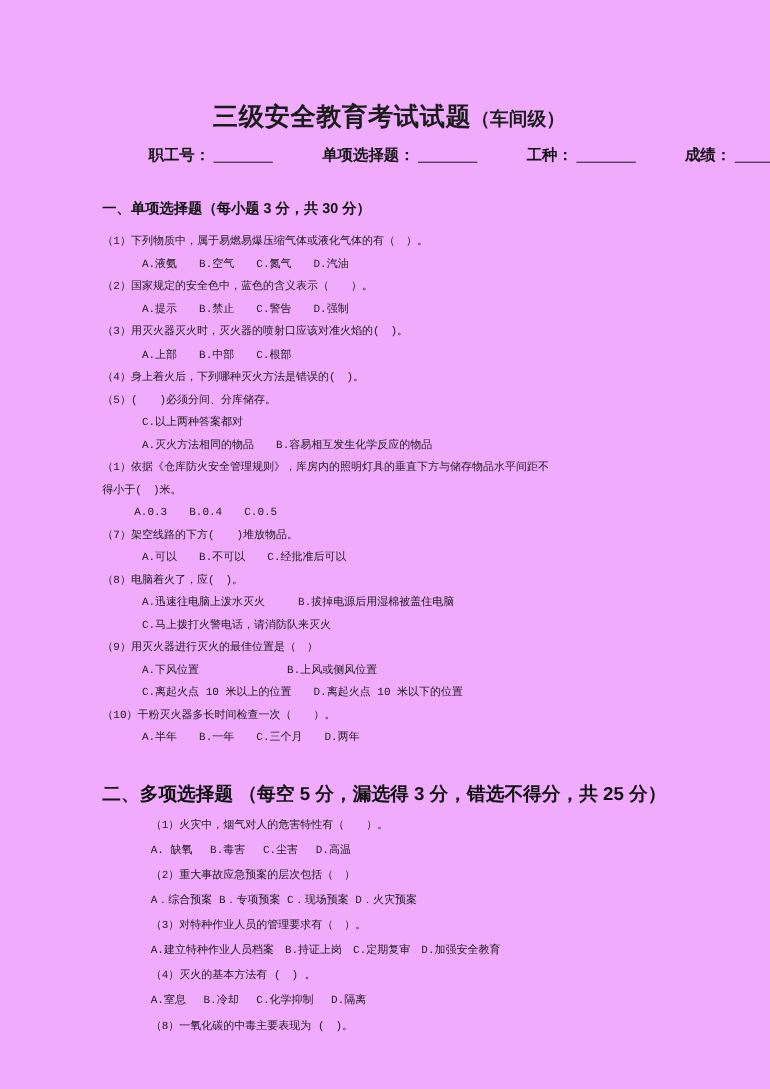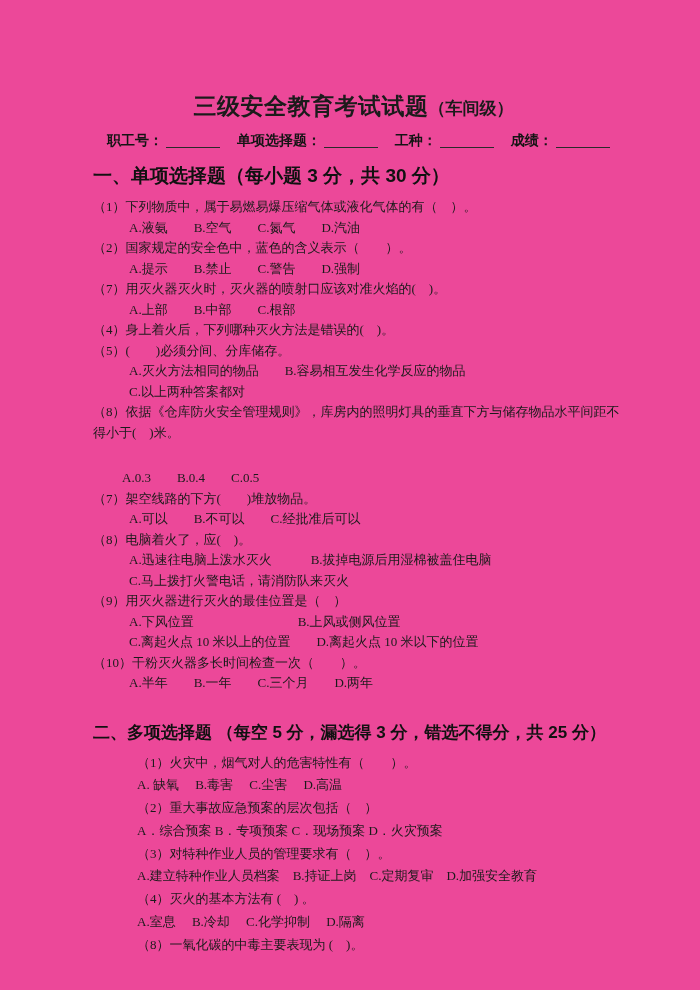--- a/index.html
+++ b/index.html
@@ -4,21 +4,21 @@
 <style>
   html, body {
     margin: 0;
     padding: 0;
     background: #ffffff;
   }
   .page {
     position: relative;
     width: 700px;
     height: 990px;
-    background: #ec4899;
+    background: #f0abfc;
     color: #1b1b1b;
     overflow: hidden;
     font-family: "Liberation Serif", serif;
   }
   .content {
     padding: 90px 86px 0 93px;
   }
   
   .title-row {
     text-align: center;
@@ -42,62 +42,63 @@
     margin-top: 7px;
     padding-left: 14px;
     height: 22px;
     line-height: 22px;
     white-space: nowrap;
     font-family: "Liberation Sans", sans-serif;
     font-weight: 700;
     font-size: 14px;
     color: #141414;
   }
-  .field-label { display: inline-block; }
+  .field-label { display: inline-block; margin-left: 28px; }
   .field-blank {
     display: inline-block;
     width: 54px;
     height: 14px;
     border-bottom: 1.6px solid #2a2a2a;
     margin: 0 13px 0 3px;
     transform: translateY(3px);
   }
   .field:last-child .field-blank { margin-right: 0; }
   
   .section-heading {
     margin: 0;
     font-family: "Liberation Sans", sans-serif;
     font-weight: 700;
     color: #111111;
     white-space: nowrap;
   }
   .exam-section.sec-0 .section-heading {
-    margin-top: 13px;
-    font-size: 19px;
+    margin-top: 27px;
+    font-size: 13px;
     line-height: 24px;
   }
   .exam-section.sec-1 .section-heading {
     margin-top: 26px;
     font-size: 17px;
     line-height: 26px;
   }
   
   .section-lines { margin-top: 9px; }
   .exam-section.sec-1 .section-lines { margin-top: 6px; }
   .doc-line {
-    font-size: 13px;
+    font-size: 10px;
     line-height: 20.5px;
     white-space: nowrap;
     color: #1b1b1b;
+    font-family: Liberation Mono, monospace;
   }
   .exam-section.sec-1 .doc-line { line-height: 22.8px; margin-left: 44px; }
   .indent-q    { padding-left: 0; }
   .indent-none { padding-left: 0; }
   .indent-opt  { padding-left: 36px; }
-  .indent-opt2 { padding-left: 29px; margin-top: 25px; }
+  .indent-opt2 { padding-left: 29px; }
 </style>
 </head>
 <body>
 
 <div class="page">
   <div class="content">
 
     <header class="title-row">
       <span class="t-main">三级安全教育考试试题</span><span class="t-sub">（车间级）</span>
     </header>
@@ -117,34 +118,34 @@
     <h2 class="section-heading">一、单项选择题（每小题 3 分，共 30 分）</h2>
     <div class="section-lines">
   <div class="doc-line indent-q">（1）下列物质中，属于易燃易爆压缩气体或液化气体的有（　）。</div>
 
   <div class="doc-line indent-opt">A.液氨　　B.空气　　C.氮气　　D.汽油</div>
 
   <div class="doc-line indent-q">（2）国家规定的安全色中，蓝色的含义表示（　　）。</div>
 
   <div class="doc-line indent-opt">A.提示　　B.禁止　　C.警告　　D.强制</div>
 
-  <div class="doc-line indent-q">（7）用灭火器灭火时，灭火器的喷射口应该对准火焰的(　)。</div>
+  <div class="doc-line indent-q">（3）用灭火器灭火时，灭火器的喷射口应该对准火焰的(　)。</div>
 
   <div class="doc-line indent-opt">A.上部　　B.中部　　C.根部</div>
 
   <div class="doc-line indent-q">（4）身上着火后，下列哪种灭火方法是错误的(　)。</div>
 
 
   <div class="doc-line indent-q">（5）(　　)必须分间、分库储存。</div>
 
+  <div class="doc-line indent-opt">C.以上两种答案都对</div>
+
   <div class="doc-line indent-opt">A.灭火方法相同的物品　　B.容易相互发生化学反应的物品</div>
 
-  <div class="doc-line indent-opt">C.以上两种答案都对</div>
-
-  <div class="doc-line indent-q">（8）依据《仓库防火安全管理规则》，库房内的照明灯具的垂直下方与储存物品水平间距不</div>
+  <div class="doc-line indent-q">（1）依据《仓库防火安全管理规则》，库房内的照明灯具的垂直下方与储存物品水平间距不</div>
 
   <div class="doc-line indent-none">得小于(　)米。</div>
 
   <div class="doc-line indent-opt2">A.0.3　　B.0.4　　C.0.5</div>
 
   <div class="doc-line indent-q">（7）架空线路的下方(　　)堆放物品。</div>
 
   <div class="doc-line indent-opt">A.可以　　B.不可以　　C.经批准后可以</div>
 
   <div class="doc-line indent-q">（8）电脑着火了，应(　)。</div>

